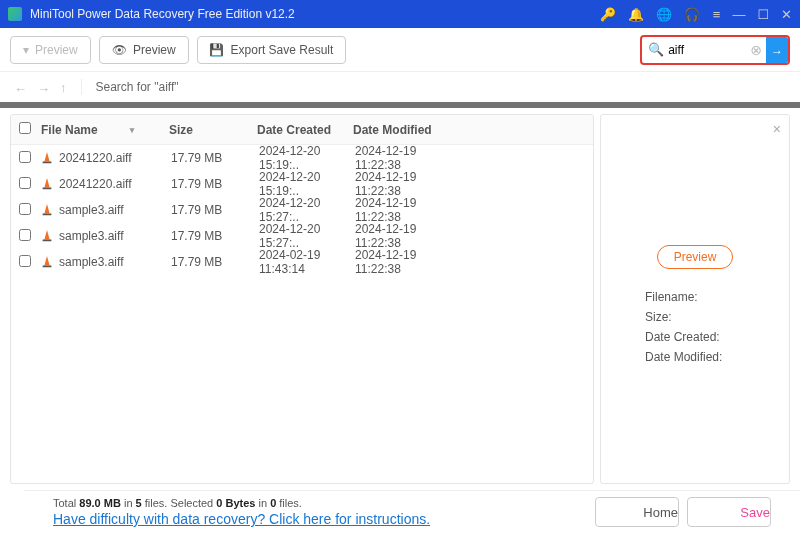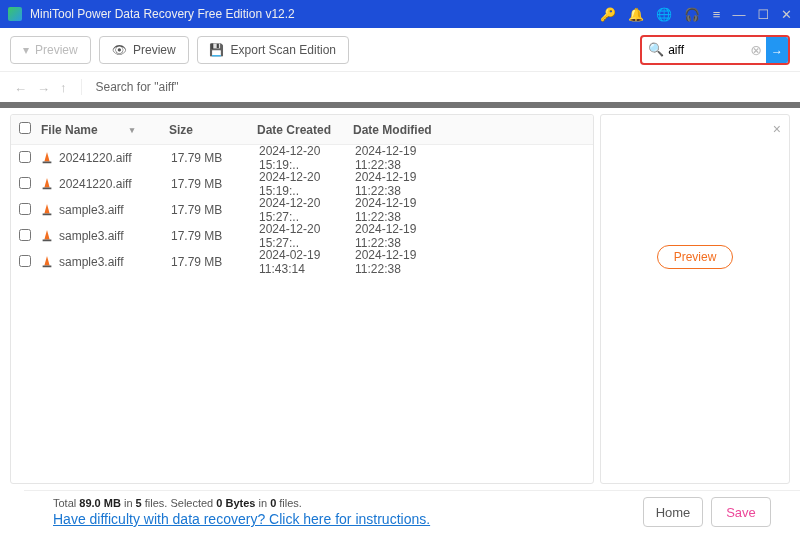--- a/index.html
+++ b/index.html
@@ -43,21 +43,21 @@
   .preview { width: 190px; margin: 6px 10px 6px 6px; border: 1px solid #e5e5e5; border-radius: 3px; position: relative; padding: 10px 14px; }
   .preview .close { position: absolute; top: 6px; right: 8px; color: #aaa; font-size: 14px; cursor: pointer; }
   .preview .pv-btn { border: 1px solid #f36f21; color: #f36f21; background: #fff; border-radius: 14px; height: 24px; padding: 0 16px; font-size: 12px; display: block; margin: 120px auto 18px; cursor:pointer;}
   .preview .meta { font-size: 12px; color: #555; line-height: 20px; margin-left: 30px;}
 
   .footer { height: 43px; border-top: 1px solid #eee; display: flex; align-items: center; padding: 0 29px; margin-left: 24px; }
   .footer .stats { font-size: 11px; color: #555; }
   .footer .stats b { color: #222; }
   .footer .help { display: block; font-size: 14px; color: #1976d2; text-decoration: underline; margin-top: 2px; cursor:pointer;}
   .footer .fspacer { flex: 1; }
-  .footer .fbtn { border: 1px solid #ccc; background: #fff; border-radius: 4px; height: 30px; width: 60px; font-size: 13px; color: #555; cursor: pointer; margin-left: 8px; }
+  .footer .fbtn { border: 1px solid #ccc; background: #fff; border-radius: 4px; height: 30px; width: 84px; font-size: 13px; color: #555; cursor: pointer; margin-left: 8px; text-align: right; }
   .footer .fbtn.disabled { color: #ec4899; }
 </style>
 </head>
 <body>
 
 <div class="titlebar">
   <div class="logo"></div>
   <div class="title">MiniTool Power Data Recovery Free Edition v12.2</div>
   <div class="ticons">
     <span class="key">🔑</span>
@@ -75,21 +75,21 @@
   <button class="btn disabled">
     <span>▾</span>
     <span>Preview</span>
   </button>
   <button class="btn">
     <span>👁</span>
     <span>Preview</span>
   </button>
   <button class="btn">
     <span>💾</span>
-    <span>Export Scan Edition</span>
+    <span>Export Save Result</span>
   </button>
   <div class="spacer"></div>
   <div class="search-wrap">
     <span class="mag">🔍</span>
     <input type="text" value="aiff" style="">
     <span class="clear">⊗</span>
     <div class="go">→</div>
   </div>
 </div>
 
@@ -178,20 +178,26 @@
           <span class="col-size">17.79 MB</span>
           <span class="col-created">2024-02-19 11:43:14</span>
           <span class="col-modified">2024-12-19 11:22:38</span>
         </div>
       </div>
   </div>
 
   <div class="preview">
     <span class="close">×</span>
     <button class="pv-btn">Preview</button>
+    <div class="meta">
+      <div>Filename:</div>
+      <div>Size:</div>
+      <div>Date Created:</div>
+      <div>Date Modified:</div>
+    </div>
   </div>
 </div>
 
 <div class="footer">
   <div>
     <div class="stats">
       <span>Total </span><b>89.0 MB</b><span> in </span><b>5</b><span> files.  </span><span>Selected </span><b>0 Bytes</b><span> in </span><b>0</b><span> files.</span>
     </div>
     <a class="help">Have difficulty with data recovery? Click here for instructions.</a>
   </div>

